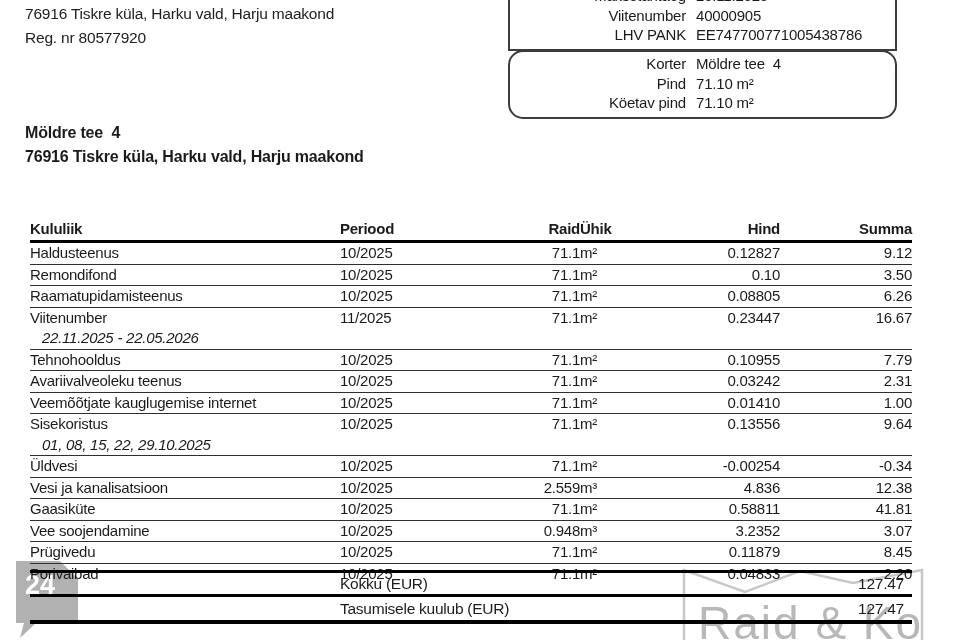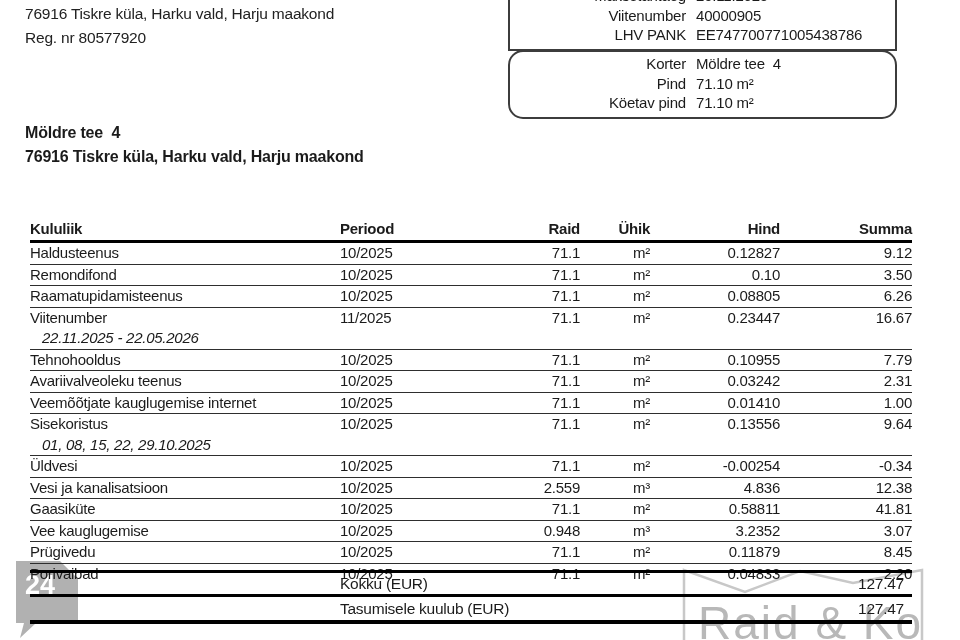--- a/index.html
+++ b/index.html
@@ -23,21 +23,21 @@
   .addr{position:absolute;left:25px;top:121px;font-size:16px;font-weight:bold;line-height:23.5px;letter-spacing:-0.2px;}
 
   
   .charges{position:absolute;left:30px;top:218px;width:882px;border-collapse:collapse;table-layout:fixed;font-size:15px;letter-spacing:-0.25px;}
   .charges th,.charges td{padding:0;line-height:20.5px;font-weight:normal;vertical-align:bottom;}
   .charges thead th{font-weight:bold;border-bottom:3px solid #000;line-height:22px;}
   .col1{width:310px;} .col2{width:148px;} .col3{width:92px;} .col4{width:70px;} .col5{width:130px;} .col6{width:132px;}
   .c-name,.th-name{text-align:left;padding-left:12px;margin-top:32px;}
   .c-period,.th-period{text-align:left;}
   .c-qty,.th-qty{text-align:right;}
-  .c-unit,.th-unit{text-align:right;padding-left:9px;}
+  .c-unit,.th-unit{text-align:left;padding-left:9px;}
   .c-price,.th-price{text-align:right;}
   .c-sum,.th-sum{text-align:right;padding-right:8px;}
   .charges tbody tr.row-main td{border-top:1.5px solid #2e2e2e;}
   .charges tbody tr.row-main:first-child td{border-top:none;}
   .charges tbody tr.row-note td{border-top:none;font-style:italic;text-align:left;padding-left:12px;margin-top:46px;}
 
   
   .summary{position:absolute;left:30px;top:570px;width:882px;border-top:3px solid #000;font-size:15.5px;letter-spacing:-0.25px;}
   .summary .srow{display:flex;line-height:21px;}
   .summary .slbl{margin-left:310px;flex:1;}
@@ -215,21 +215,21 @@
           </tr>
           <tr class="row-main">
             <td class="c-name">Gaasiküte</td>
             <td class="c-period">10/2025</td>
             <td class="c-qty">71.1</td>
             <td class="c-unit">m²</td>
             <td class="c-price">0.58811</td>
             <td class="c-sum">41.81</td>
           </tr>
           <tr class="row-main">
-            <td class="c-name">Vee kauglugemise</td>
+            <td class="c-name">Vee soojendamine</td>
             <td class="c-period">10/2025</td>
             <td class="c-qty">0.948</td>
             <td class="c-unit">m³</td>
             <td class="c-price">3.2352</td>
             <td class="c-sum">3.07</td>
           </tr>
           <tr class="row-main">
             <td class="c-name">Prügivedu</td>
             <td class="c-period">10/2025</td>
             <td class="c-qty">71.1</td>

